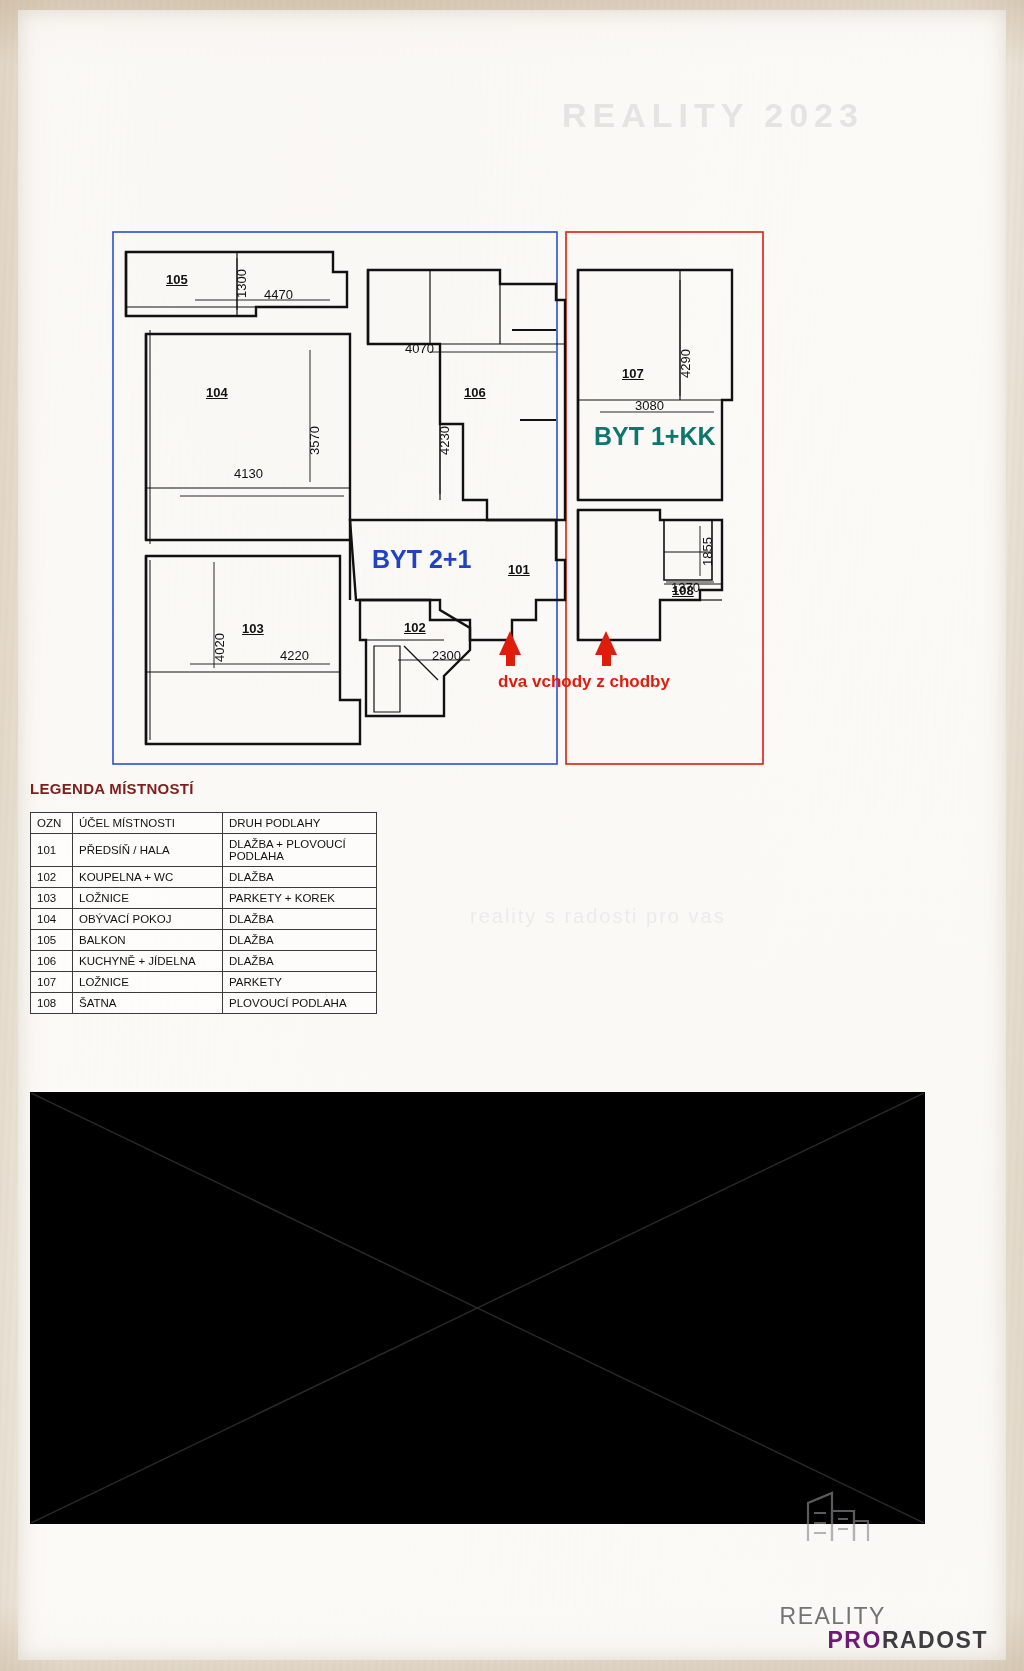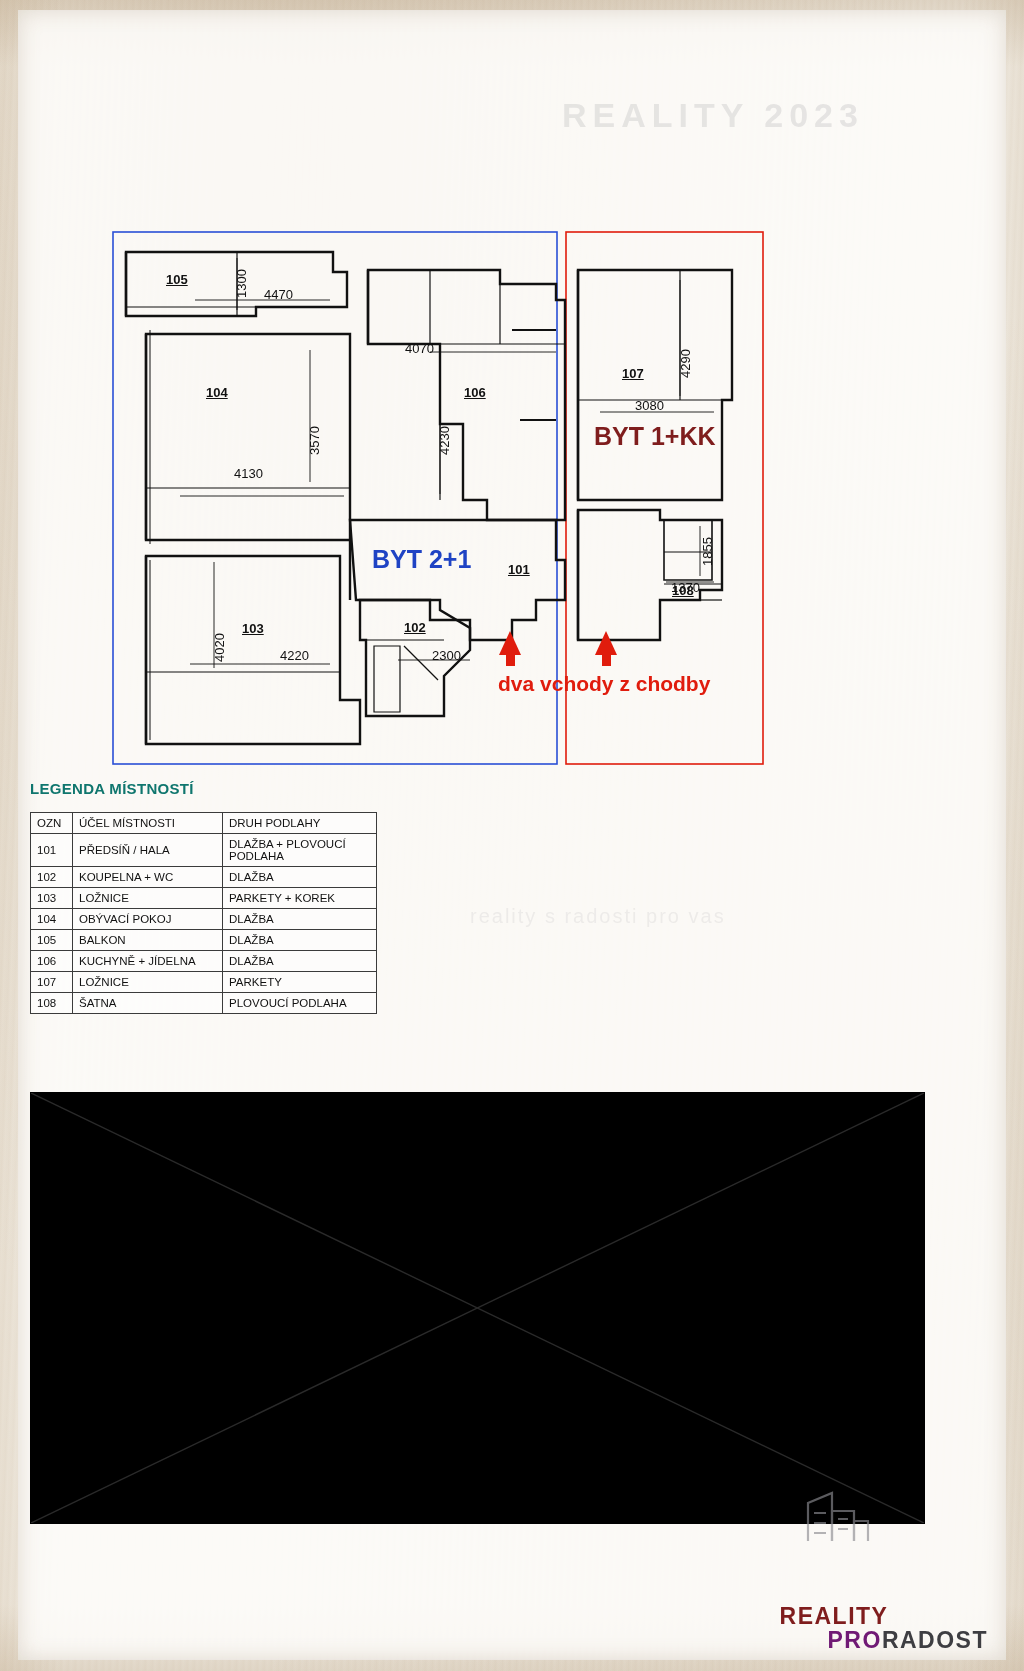--- a/index.html
+++ b/index.html
@@ -74,37 +74,37 @@
     text-decoration: underline;
     white-space: nowrap;
   }
   .unit-title {
     position: absolute;
     font-size: 25px;
     font-weight: bold;
     white-space: nowrap;
   }
   .unit-title.blue { color: #1f43c4; }
-  .unit-title.red { color: #7f1d1d; }
+  .unit-title.red { color: #0f766e; }
   .note-red {
     position: absolute;
-    font-size: 21px;
+    font-size: 17px;
     font-weight: bold;
     color: #e01c0d;
     white-space: nowrap;
   }
 
   
   .legend-title {
     position: absolute;
     left: 30px; top: 780px;
     font-size: 15px;
     font-weight: bold;
     letter-spacing: .3px;
-    color: #0f766e;
+    color: #7f1d1d;
   }
   table.legend {
     position: absolute;
     left: 30px; top: 812px;
     width: 347px;
     border-collapse: collapse;
     font-size: 11.5px;
     color: #111;
     background: rgba(255,255,255,0.55);
   }
@@ -133,23 +133,23 @@
 
   
   .brand {
     position: absolute;
     right: 36px; bottom: 18px;
     text-align: left;
     line-height: 1.04;
   }
   .brand .l1 {
     font-size: 23px;
-    font-weight: bold;
+    font-weight: normal;
     letter-spacing: 1.5px;
-    color: #7f1d1d;
+    color: #737373;
   }
   .brand .l2 {
     font-size: 23px;
     font-weight: bold;
     letter-spacing: 1.5px;
   }
   .brand .pro { color: #701a75; margin-left: 48px; }
   .brand .radost { color: #3e3e42; margin-top: 16px; }
   .brand-icon {
     position: absolute;

